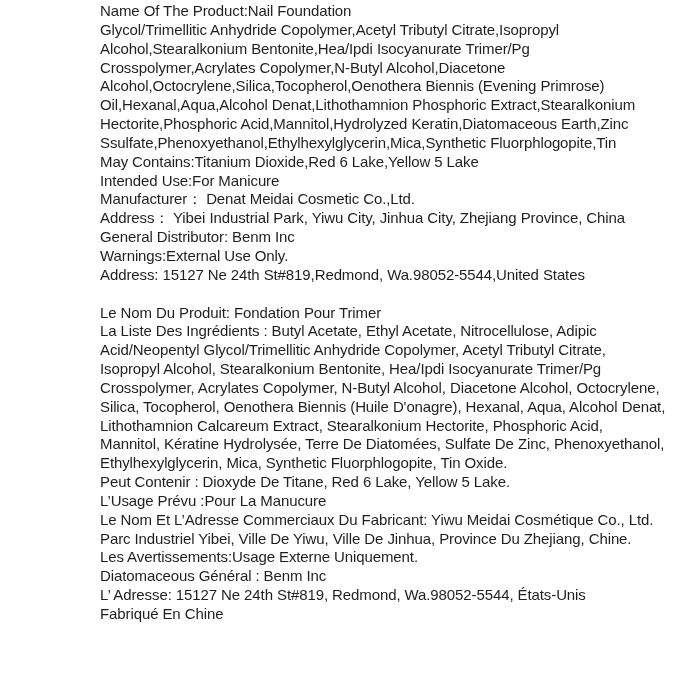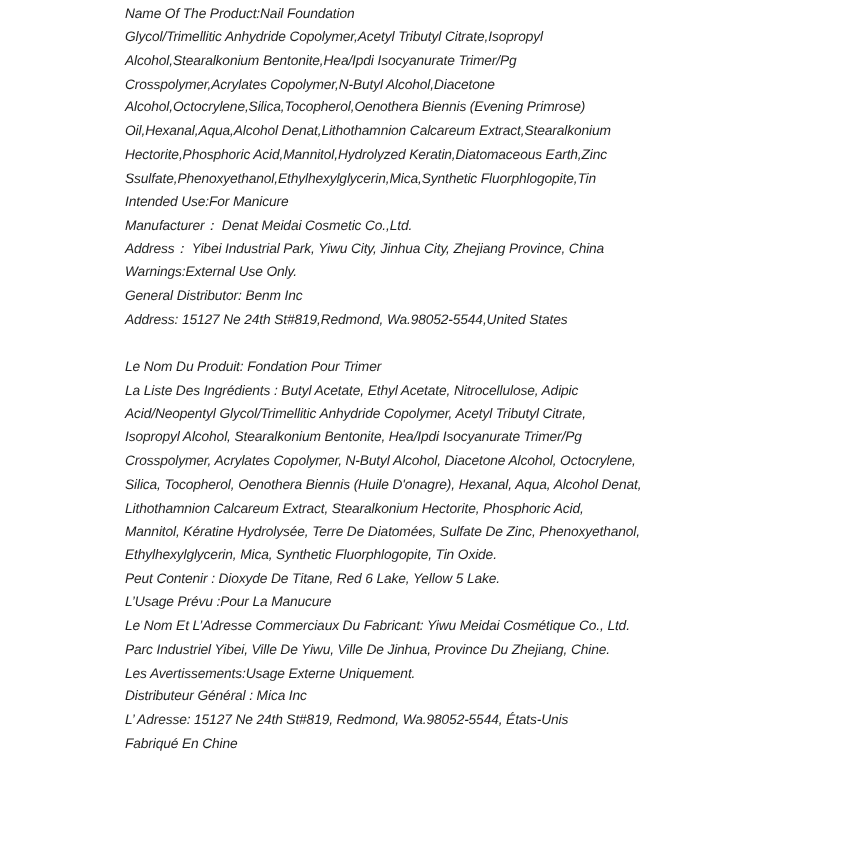--- a/index.html
+++ b/index.html
@@ -11,25 +11,24 @@
     width: 679px;
     height: 679px;
     overflow: hidden;
   }
   .page {
     box-sizing: border-box;
     width: 574px;
     height: 679px;
     padding: 2px 20px 0 100px;
     font-family: "Liberation Sans", sans-serif;
-    font-size: 11px;
+    font-size: 15px;
     line-height: 18.85px;
     color: #1f1f1f;
     letter-spacing: -0.1px;
-    font-style: italic;
   }
   .section {
     margin: 0;
   }
   .section.french {
     margin-top: 18.85px; 
   }
   .line {
     white-space: pre;
     height: 18.85px;
@@ -39,44 +38,45 @@
 <body>
 
 <div class="page">
 
   <div class="section english">
     <div class="line">Name Of The Product:Nail Foundation</div>
     <div class="line">Glycol/Trimellitic Anhydride Copolymer,Acetyl Tributyl Citrate,Isopropyl</div>
     <div class="line">Alcohol,Stearalkonium Bentonite,Hea/Ipdi Isocyanurate Trimer/Pg</div>
     <div class="line">Crosspolymer,Acrylates Copolymer,N-Butyl Alcohol,Diacetone</div>
     <div class="line">Alcohol,Octocrylene,Silica,Tocopherol,Oenothera Biennis (Evening Primrose)</div>
-    <div class="line">Oil,Hexanal,Aqua,Alcohol Denat,Lithothamnion Calcareum Extract,Stearalkonium</div>
+    <div class="line">Oil,Hexanal,Aqua,Alcohol Denat,Lithothamnion Phosphoric Extract,Stearalkonium</div>
     <div class="line">Hectorite,Phosphoric Acid,Mannitol,Hydrolyzed Keratin,Diatomaceous Earth,Zinc</div>
     <div class="line">Ssulfate,Phenoxyethanol,Ethylhexylglycerin,Mica,Synthetic Fluorphlogopite,Tin</div>
+    <div class="line">May Contains:Titanium Dioxide,Red 6 Lake,Yellow 5 Lake</div>
     <div class="line">Intended Use:For Manicure</div>
     <div class="line">Manufacturer： Denat Meidai Cosmetic Co.,Ltd.</div>
     <div class="line">Address： Yibei Industrial Park, Yiwu City, Jinhua City, Zhejiang Province, China</div>
+    <div class="line">General Distributor: Benm Inc</div>
     <div class="line">Warnings:External Use Only.</div>
-    <div class="line">General Distributor: Benm Inc</div>
     <div class="line">Address: 15127 Ne 24th St#819,Redmond, Wa.98052-5544,United States</div>
   </div>
 
   <div class="section french">
     <div class="line">Le Nom Du Produit: Fondation Pour Trimer</div>
     <div class="line">La Liste Des Ingrédients : Butyl Acetate, Ethyl Acetate, Nitrocellulose, Adipic</div>
     <div class="line">Acid/Neopentyl Glycol/Trimellitic Anhydride Copolymer, Acetyl Tributyl Citrate,</div>
     <div class="line">Isopropyl Alcohol, Stearalkonium Bentonite, Hea/Ipdi Isocyanurate Trimer/Pg</div>
     <div class="line">Crosspolymer, Acrylates Copolymer, N-Butyl Alcohol, Diacetone Alcohol, Octocrylene,</div>
     <div class="line">Silica, Tocopherol, Oenothera Biennis (Huile D'onagre), Hexanal, Aqua, Alcohol Denat,</div>
     <div class="line">Lithothamnion Calcareum Extract, Stearalkonium Hectorite, Phosphoric Acid,</div>
     <div class="line">Mannitol, Kératine Hydrolysée, Terre De Diatomées, Sulfate De Zinc, Phenoxyethanol,</div>
     <div class="line">Ethylhexylglycerin, Mica, Synthetic Fluorphlogopite, Tin Oxide.</div>
     <div class="line">Peut Contenir : Dioxyde De Titane, Red 6 Lake, Yellow 5 Lake.</div>
     <div class="line">L’Usage Prévu :Pour La Manucure</div>
     <div class="line">Le Nom Et L’Adresse Commerciaux Du Fabricant: Yiwu Meidai Cosmétique Co., Ltd.</div>
     <div class="line">Parc Industriel Yibei, Ville De Yiwu, Ville De Jinhua, Province Du Zhejiang, Chine.</div>
     <div class="line">Les Avertissements:Usage Externe Uniquement.</div>
-    <div class="line">Distributeur Général : Mica Inc</div>
+    <div class="line">Diatomaceous Général : Benm Inc</div>
     <div class="line">L’ Adresse: 15127 Ne 24th St#819, Redmond, Wa.98052-5544, États-Unis</div>
     <div class="line">Fabriqué En Chine</div>
   </div>
 
 </div>
 
 </body></html>

